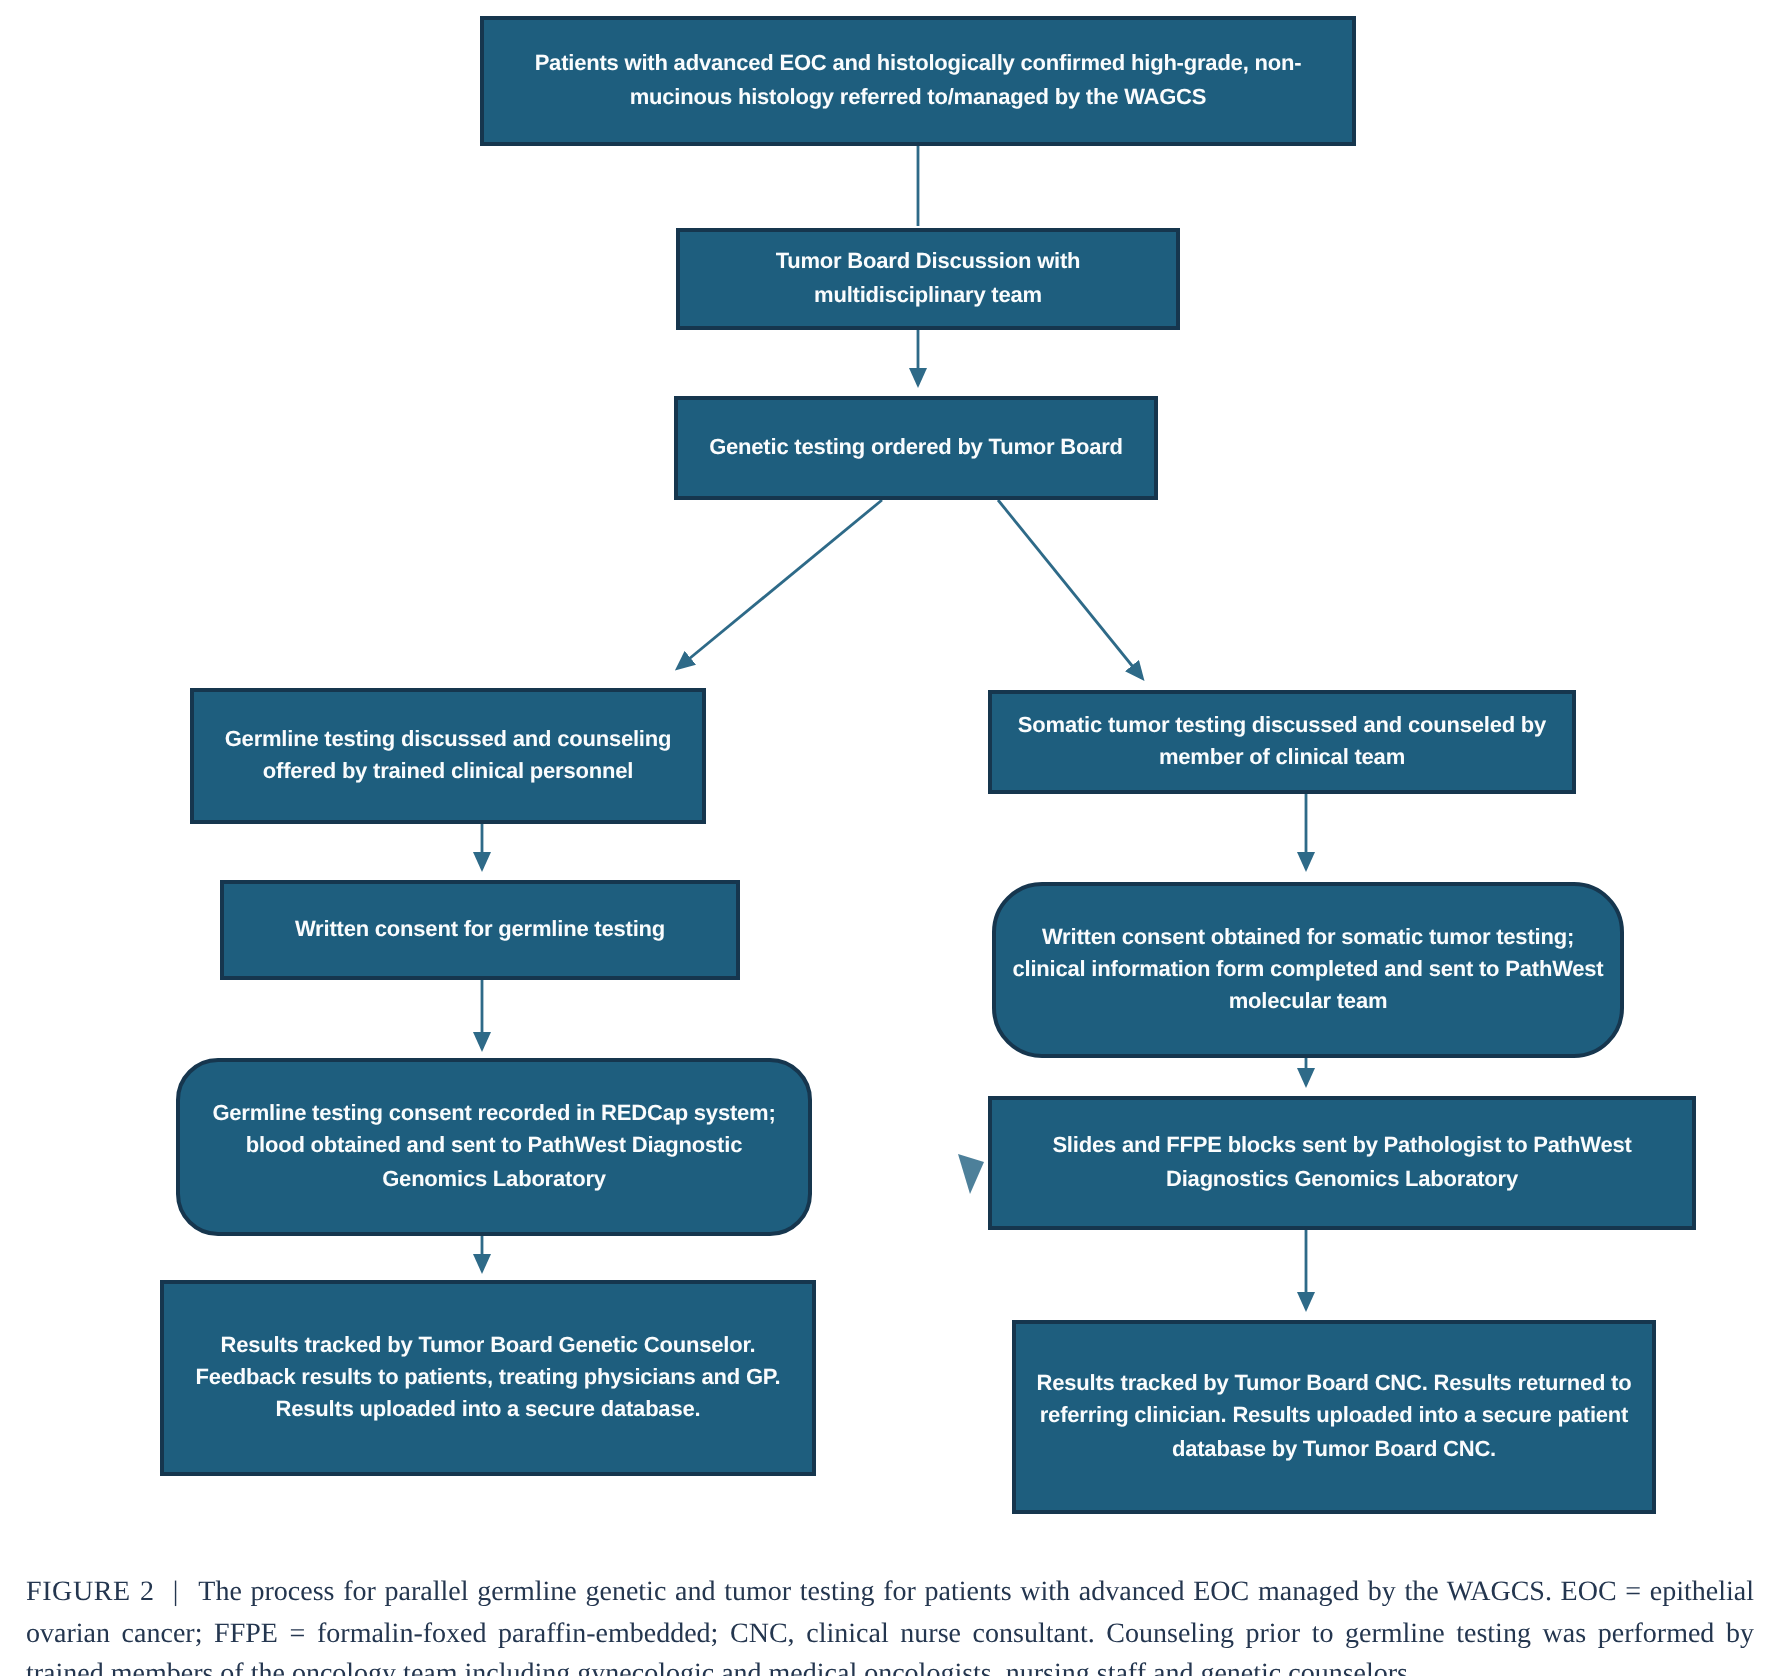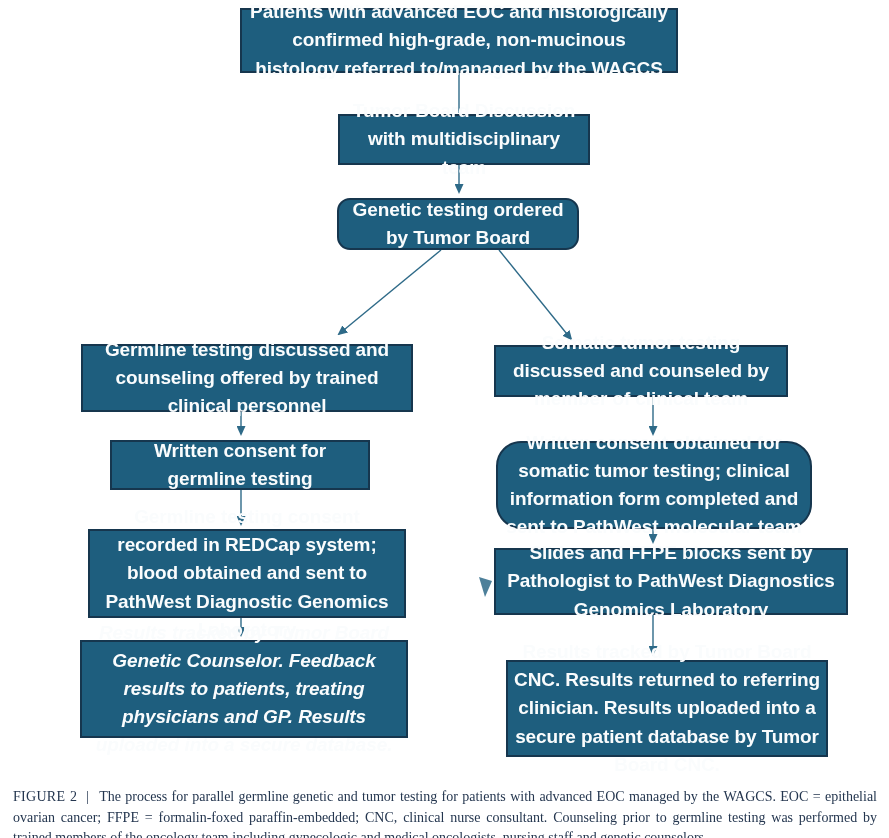--- a/index.html
+++ b/index.html
@@ -23,21 +23,21 @@
     position: absolute;
     box-sizing: border-box;
     display: flex;
     align-items: center;
     justify-content: center;
     text-align: center;
     background: var(--node-fill);
     border: 2px solid var(--node-border);
     color: var(--node-text);
     font-weight: 600;
-    font-size: 19px;
+    font-size: 11px;
     letter-spacing: -0.1px;
     line-height: 1.48;
     padding: 2px 6px;
   }
   svg.connectors {
     position: absolute;
     left: 0; top: 0;
     width: 889px; height: 838px;
     pointer-events: none;
   }
@@ -78,29 +78,29 @@
     <line x1="653" y1="397" x2="653" y2="434" marker-end="url(#ah)"></line>
     <line x1="653" y1="529" x2="653" y2="542" marker-end="url(#ah)"></line>
     <line x1="653" y1="615" x2="653" y2="654" marker-end="url(#ah)"></line>
     <polygon class="head" points="479,577 492,581 485,597" opacity="0.85"></polygon>
   </svg>
 
   <div class="node" style="left:240px; top:8px; width:438px; height:65px;">Patients with advanced EOC and histologically confirmed high-grade, non-mucinous histology referred to/managed by the WAGCS</div>
 
   <div class="node" style="left:338px; top:114px; width:252px; height:51px;">Tumor Board Discussion with multidisciplinary team</div>
 
-  <div class="node" style="left:337px; top:198px; width:242px; height:52px;border-radius:13px;">Genetic testing ordered by Tumor Board</div>
+  <div class="node" style="left:337px; top:198px; width:242px; height:52px;">Genetic testing ordered by Tumor Board</div>
 
-  <div class="node" style="left:81px; top:344px; width:332px; height:68px;">Germline testing discussed and counseling offered by trained clinical personnel</div>
+  <div class="node" style="left:95px; top:344px; width:258px; height:68px;">Germline testing discussed and counseling offered by trained clinical personnel</div>
 
   <div class="node" style="left:110px; top:440px; width:260px; height:50px;">Written consent for germline testing</div>
 
-  <div class="node" style="left:88px; top:529px; width:318px; height:89px;">Germline testing consent recorded in REDCap system; blood obtained and sent to PathWest Diagnostic Genomics Laboratory</div>
+  <div class="node" style="left:88px; top:529px; width:318px; height:89px;border-radius:21px;">Germline testing consent recorded in REDCap system; blood obtained and sent to PathWest Diagnostic Genomics Laboratory</div>
 
-  <div class="node" style="left:80px; top:640px; width:328px; height:98px;font-style:italic;">Results tracked by Tumor Board Genetic Counselor. Feedback results to patients, treating physicians and GP. Results uploaded into a secure database.</div>
+  <div class="node" style="left:80px; top:640px; width:328px; height:98px;">Results tracked by Tumor Board Genetic Counselor. Feedback results to patients, treating physicians and GP. Results uploaded into a secure database.</div>
 
   <div class="node" style="left:494px; top:345px; width:294px; height:52px;">Somatic tumor testing discussed and counseled by member of clinical team</div>
 
   <div class="node" style="left:496px; top:441px; width:316px; height:88px;border-radius:25px;">Written consent obtained for somatic tumor testing; clinical information form completed and sent to PathWest molecular team</div>
 
   <div class="node" style="left:494px; top:548px; width:354px; height:67px;">Slides and FFPE blocks sent by Pathologist to PathWest Diagnostics Genomics Laboratory</div>
 
   <div class="node" style="left:490px; top:660px; width:322px; height:97px;margin-left:16px;">Results tracked by Tumor Board CNC. Results returned to referring clinician. Results uploaded into a secure patient database by Tumor Board CNC.</div>
 
   <p class="caption">

